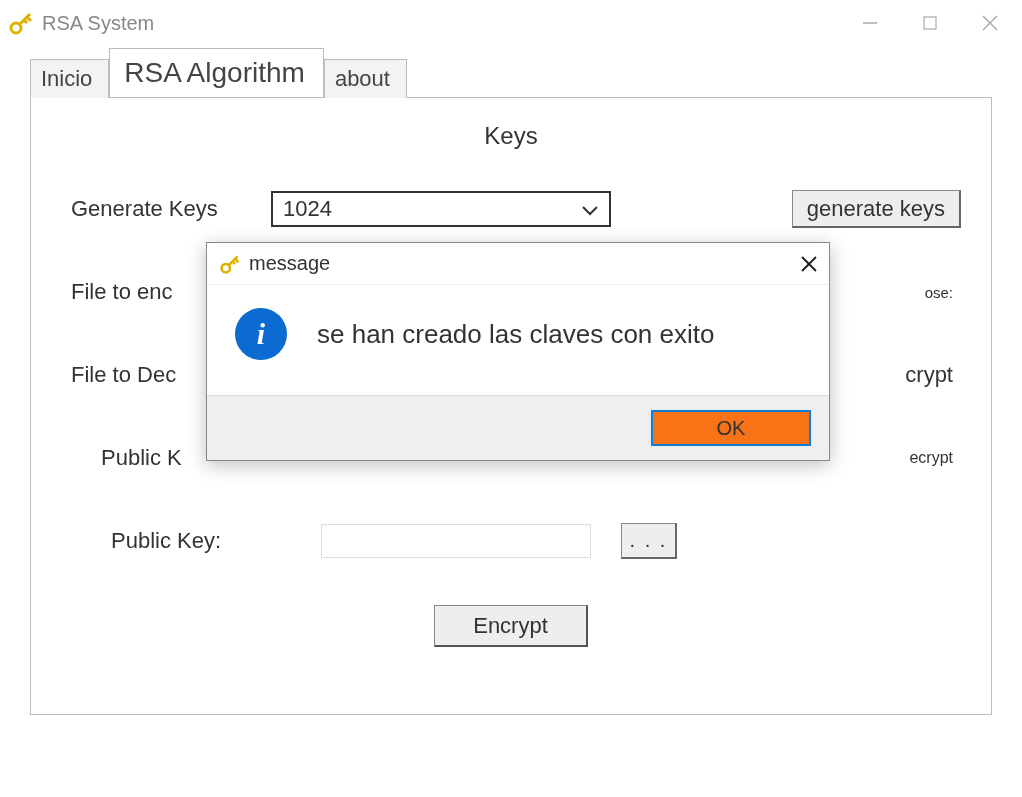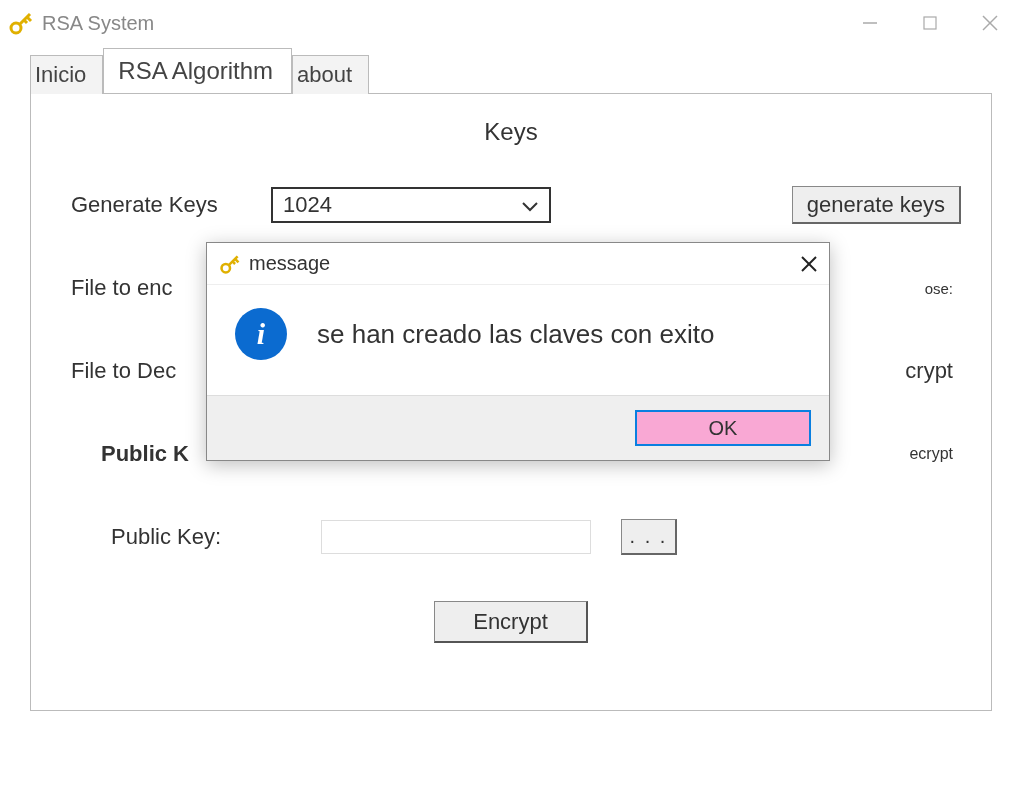--- a/index.html
+++ b/index.html
@@ -40,31 +40,31 @@
     display: flex;
     align-items: flex-end;
     margin: 10px 0 0 30px;
     position: relative;
     z-index: 2;
   }
   .tab {
     border: 1px solid #bbb;
     border-bottom: none;
     background: #f3f3f3;
-    padding: 6px 16px 6px 4px;
+    padding: 6px 16px 6px 10px;
     font-size: 22px;
     color: #444;
     margin-right: 0px;
     position: relative;
     top: 1px;
     cursor: default;
   }
   .tab.active {
     background: #fff;
-    font-size: 24px;
+    font-size: 28px;
     padding: 8px 18px 8px 14px;
     top: 0;
     z-index: 3;
   }
   
   .panel {
     border: 1px solid #bbb;
     margin: 0 30px 0 30px;
     padding: 18px 30px 50px 30px;
     position: relative;
@@ -84,21 +84,21 @@
     height: 38px;
   }
   .lbl {
     width: 210px;
     font-size: 22px;
     color: #333;
     padding-left: 10px;
   }
   .lbl.indent { padding-left: 40px; width: 260px; }
   .combo {
-    width: 280px;
+    width: 340px;
     height: 36px;
     border: 2px solid #333;
     display: flex;
     align-items: center;
     padding: 0 10px;
     font-size: 22px;
     position: relative;
     background: #fff;
   }
   .combo .chev {
@@ -205,24 +205,24 @@
   }
   .dialog-msg { font-size: 26px; color: #333; }
   .dialog-footer {
     background: #efefef;
     border-top: 1px solid #ddd;
     padding: 14px 18px;
     display: flex;
     justify-content: flex-end;
   }
   .ok-btn {
-    width: 176px;
+    width: 160px;
     height: 36px;
     border: 2px solid #0a7fe0;
-    background: #f9a8d4;
+    background: #f97316;
     font-size: 20px;
     display: flex;
     align-items: center;
     justify-content: center;
     cursor: default;
   }
   
   .key-icon svg { display:block; }
 </style>
 </head>
@@ -285,21 +285,21 @@
     <div style="font-size:15px; margin-right:8px;">ose:</div>
   </div>
 
   <div class="row">
     <div class="lbl">File to Dec</div>
     <div style="flex:1"></div>
     <div style="font-size:22px; margin-right:8px;">crypt</div>
   </div>
 
   <div class="row">
-    <div class="lbl indent" style="width:210px; padding-left:40px;font-weight:bold;">Public K</div>
+    <div class="lbl indent" style="width:210px; padding-left:40px;">Public K</div>
     <div style="flex:1"></div>
     <div style="font-size:16px; margin-right:8px;">ecrypt</div>
   </div>
 
   <div class="row">
     <div class="lbl" style="padding-left:50px; width:260px;">Public Key:</div>
     <div class="txtfield"></div>
     <div class="dotsbtn">. . .</div>
   </div>
 

